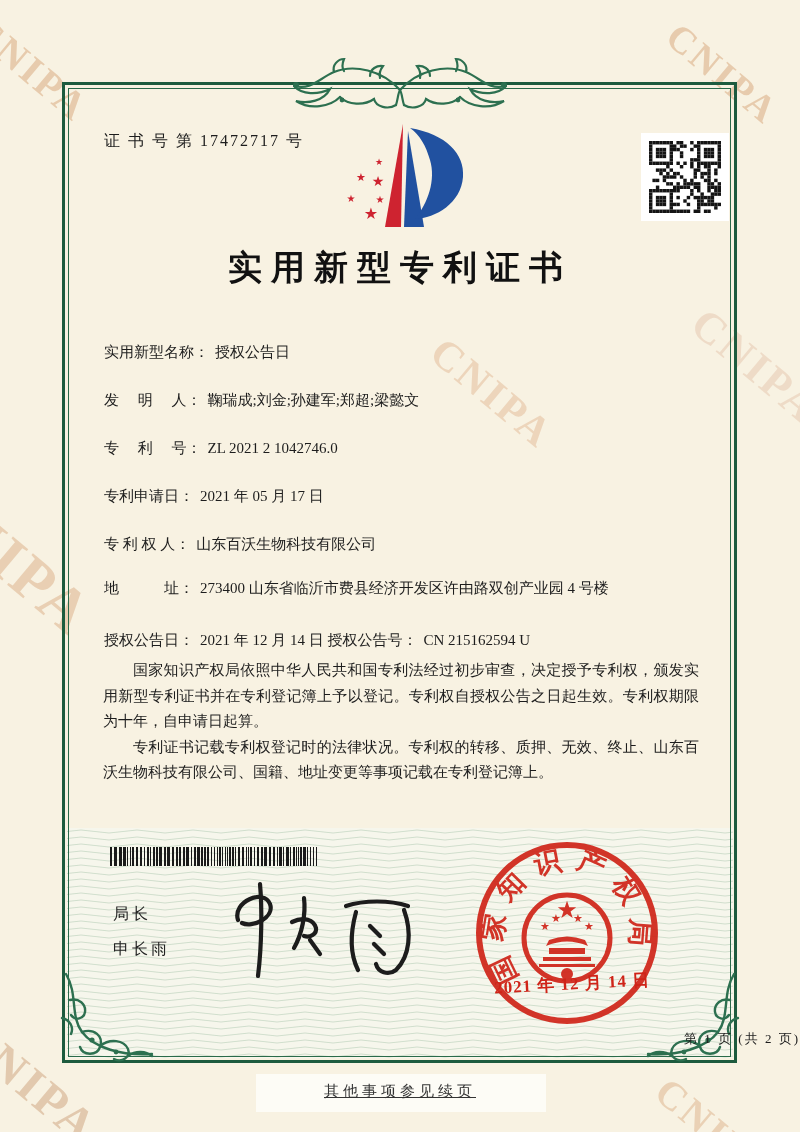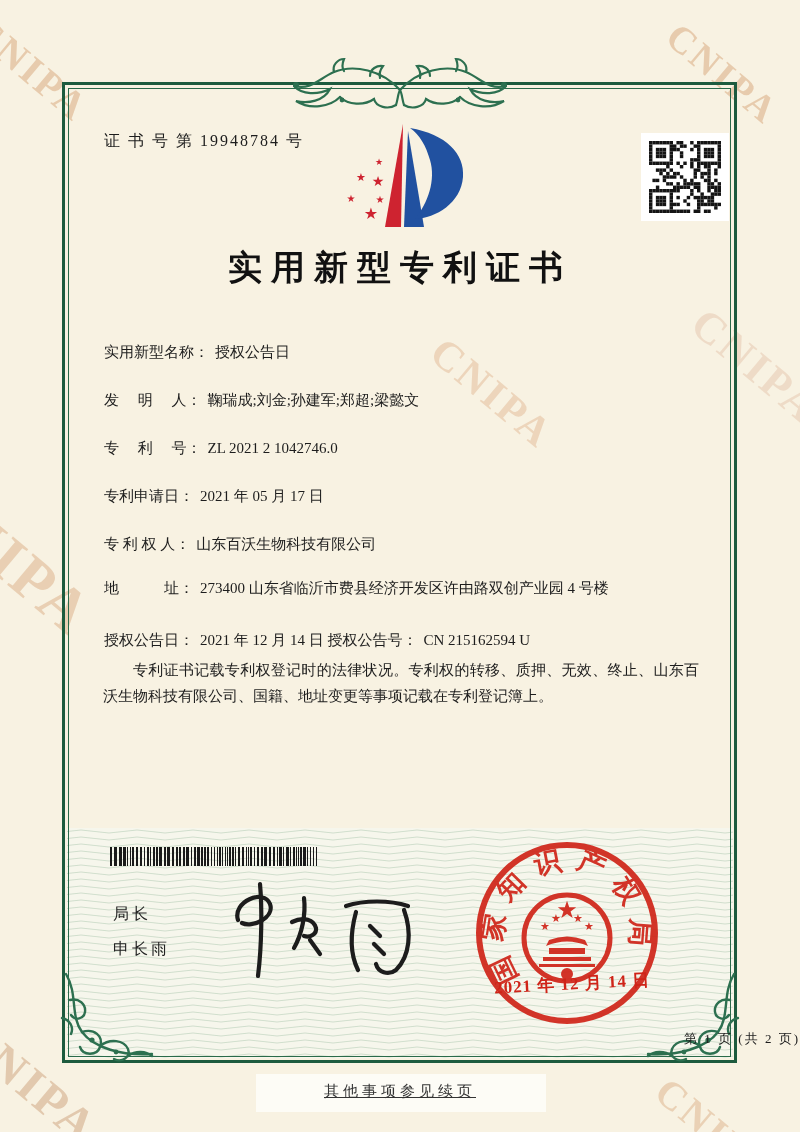--- a/index.html
+++ b/index.html
@@ -148,21 +148,21 @@
       <path d="M26,60 c12,-4 22,4 18,15 c-3,9 -17,9 -20,0"></path>
       <path d="M44,74 c10,-8 24,-6 28,3 c3,8 -6,14 -14,10"></path>
       <path d="M14,28 c9,-2 16,4 15,12 c-1,7 -10,9 -14,3"></path>
       <path d="M6,46 c8,2 12,9 9,16"></path>
       <path d="M72,84 c8,-6 18,-5 24,0"></path>
       <circle cx="36" cy="68" r="2.6" fill="#2d7050" stroke="none"></circle>
       <circle cx="60" cy="80" r="2.4" fill="#2d7050" stroke="none"></circle>
     </g>
   </svg>
 
-  <div class="cert-no">证 书 号 第 19948784 号</div>
+  <div class="cert-no">证 书 号 第 17472717 号</div>
 
   <svg class="logo" width="150" height="112" viewBox="0 0 150 112">
     <path d="M75,4 L57,107 L73,107 Z" fill="#ce2330"></path>
     <path d="M80,11 L76,107 L96,107 Z" fill="#2151a0"></path>
     <path d="M82,8 C118,14 137,34 135,57 C133,83 108,98 87,99 C100,83 108,60 102,40 C98,26 92,15 82,8 Z" fill="#2151a0"></path>
     <g fill="#ce2330">
       <text class="star" x="51" y="45" font-size="9" text-anchor="middle">★</text>
       <text class="star" x="33" y="61" font-size="11" text-anchor="middle">★</text>
       <text class="star" x="50" y="66" font-size="14" text-anchor="middle">★</text>
       <text class="star" x="23" y="82" font-size="10" text-anchor="middle">★</text>
@@ -420,20 +420,21 @@
   </div>
   <div class="frow" style="top:577px">
     <span class="flabel">地　　　址：</span><span class="fvalue addr-val">273400 山东省临沂市费县经济开发区许由路双创产业园 4 号楼</span>
   </div>
   <div class="frow" style="top:629px">
     <span class="flabel">授权公告日：</span><span class="fvalue">2021 年 12 月 14 日</span>
     <span class="flabel grant2">授权公告号：</span><span class="fvalue">CN 215162594 U</span>
   </div>
 
   <div class="paras">
+    <p>国家知识产权局依照中华人民共和国专利法经过初步审查，决定授予专利权，颁发实用新型专利证书并在专利登记簿上予以登记。专利权自授权公告之日起生效。专利权期限为十年，自申请日起算。</p>
     <p>专利证书记载专利权登记时的法律状况。专利权的转移、质押、无效、终止、山东百沃生物科技有限公司、国籍、地址变更等事项记载在专利登记簿上。</p>
   </div>
 
   <svg id="barcode" class="barcode" width="212" height="19">
       <rect x="0" y="0" width="2" height="19" fill="#1a1a1a"></rect>
       <rect x="4" y="0" width="3" height="19" fill="#1a1a1a"></rect>
       <rect x="9" y="0" width="3" height="19" fill="#1a1a1a"></rect>
       <rect x="13" y="0" width="3" height="19" fill="#1a1a1a"></rect>
       <rect x="17" y="0" width="1" height="19" fill="#1a1a1a"></rect>
       <rect x="20" y="0" width="1" height="19" fill="#1a1a1a"></rect>

